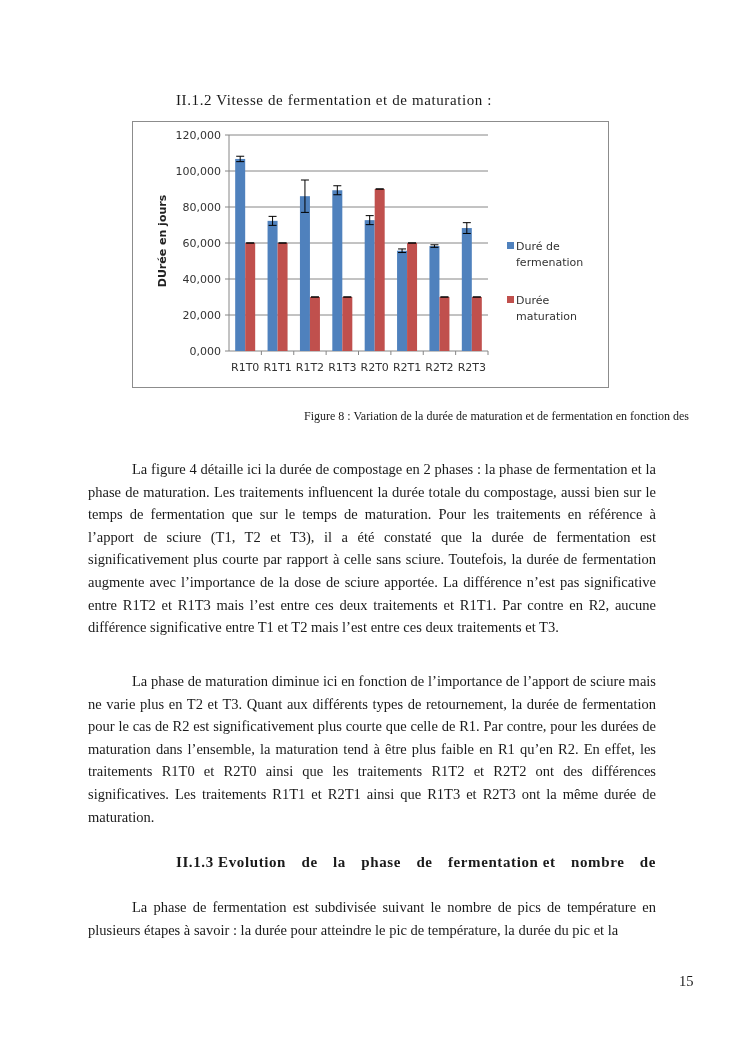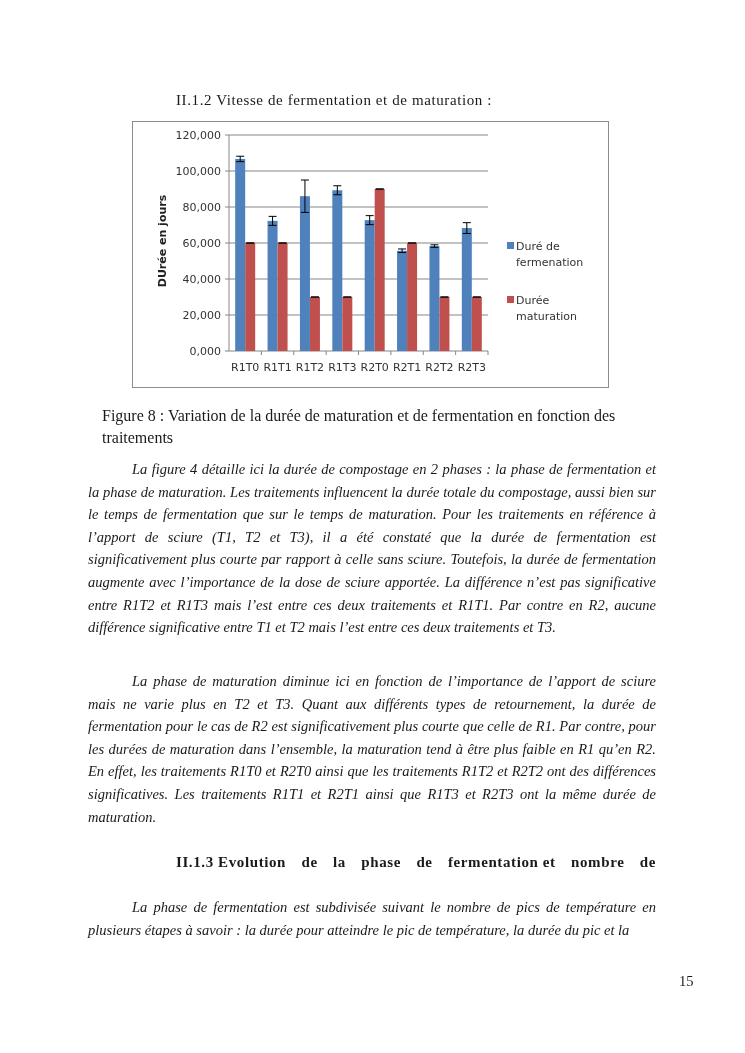--- a/index.html
+++ b/index.html
@@ -1,21 +1,21 @@
 <!DOCTYPE html>
 <html><head>
   <meta charset="utf-8">
   <style>
     html, body { margin: 0; padding: 0; background: #ffffff; }
     body { width: 745px; height: 1053px; position: relative; overflow: hidden; font-family: "Liberation Serif", serif; color: #1a1a1a; }
     .heading1 { position: absolute; left: 176px; top: 92px; font-weight: normal; font-size: 15px; letter-spacing: 0.6px; }
     .chart-frame { position: absolute; left: 132px; top: 121px; width: 477px; height: 267px; border: 1px solid #8c8c8c; box-sizing: border-box; background: #fff; }
     .chart-frame svg { position: absolute; left: 0; top: 0; }
-    .caption { position: absolute; left: 102px; width: 570px; top: 405px; text-align: left; font-size: 16px; line-height: 22px; }
-    .para { position: absolute; left: 88px; width: 568px; font-size: 14.5px; line-height: 22.6px; text-align: justify; font-style: italic; }
+    .caption { position: absolute; left: 119px; width: 570px; top: 405px; text-align: right; font-size: 12px; line-height: 22px; }
+    .para { position: absolute; left: 88px; width: 568px; font-size: 14.5px; line-height: 22.6px; text-align: justify; }
     .para .indent { display: inline-block; width: 44px; }
     .heading2 { position: absolute; left: 176px; width: 480px; top: 839px; font-weight: bold; font-size: 15px; letter-spacing: 0.6px; line-height: 22px; margin-top: 12px; }
     .heading2 .l1 { display: flex; justify-content: space-between; }
     .heading2 .l2 { padding-left: 24px; }
     .pagenum { position: absolute; left: 638px; top: 973px; font-size: 14.5px; margin-left: 41px; }
   </style>
 </head>
 <body>
 
 <div class="heading1">II.1.2 Vitesse de fermentation et de maturation :</div>
@@ -121,21 +121,20 @@
       <text x="383" y="128" font-size="11" fill="#333" font-family="DejaVu Sans, sans-serif">Duré de</text>
       <text x="383" y="144" font-size="11" fill="#333" font-family="DejaVu Sans, sans-serif">fermenation</text>
       <rect x="374" y="174" width="7" height="7" fill="#c0504d"></rect>
       <text x="383" y="182" font-size="11" fill="#333" font-family="DejaVu Sans, sans-serif">Durée</text>
       <text x="383" y="198" font-size="11" fill="#333" font-family="DejaVu Sans, sans-serif">maturation</text>
     </svg>
 </div>
 
 <div class="caption">
   <div>Figure 8 : Variation de la durée de maturation et de fermentation en fonction des</div>
-  <div>traitements</div>
 </div>
 
 <div class="para" style="top:458px;"><span class="indent"></span><span>La figure 4 détaille  ici la durée de compostage en 2 phases : la phase de fermentation et la phase de maturation. Les traitements influencent la durée totale du compostage,  aussi bien sur le temps de  fermentation que sur le temps de maturation. Pour les traitements en référence à l’apport de sciure (T1, T2 et T3), il a été  constaté que la durée de fermentation est significativement plus courte par rapport à celle sans sciure. Toutefois, la durée de fermentation augmente avec l’importance de la dose de sciure apportée. La différence n’est pas significative entre R1T2 et R1T3 mais l’est entre ces deux traitements et R1T1. Par contre en R2, aucune différence significative entre T1 et T2 mais l’est entre ces deux traitements et T3.</span></div>
 
 <div class="para" style="top:670px;"><span class="indent"></span><span>La phase de maturation diminue ici en fonction de l’importance de l’apport de sciure mais ne varie plus en T2 et T3. Quant aux différents types de retournement, la durée de fermentation pour le cas de R2 est significativement plus courte que celle de R1. Par contre, pour les durées de maturation dans l’ensemble, la maturation tend à être plus faible en  R1 qu’en R2. En effet,  les traitements R1T0 et R2T0 ainsi que les traitements R1T2 et R2T2 ont des différences significatives. Les traitements R1T1 et R2T1 ainsi que R1T3 et R2T3 ont la même durée de maturation.</span></div>
 
 <div class="heading2">
   <div class="l1">
     <span>II.1.3 Evolution</span>
     <span>de</span>

